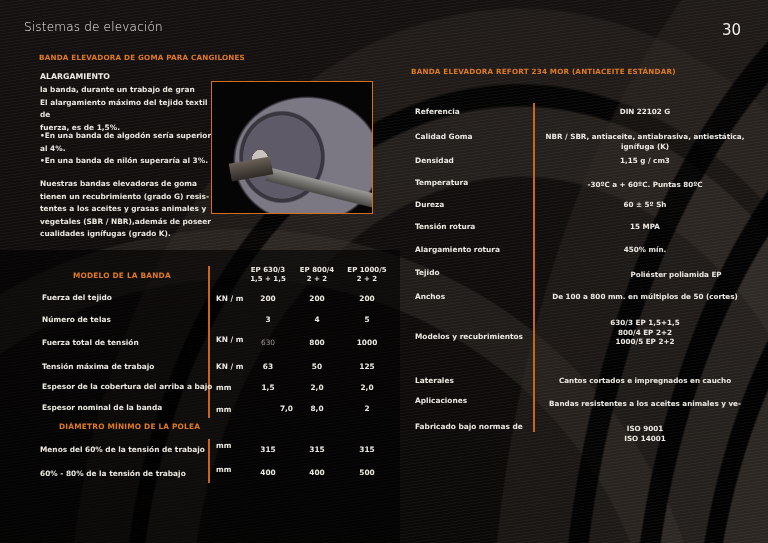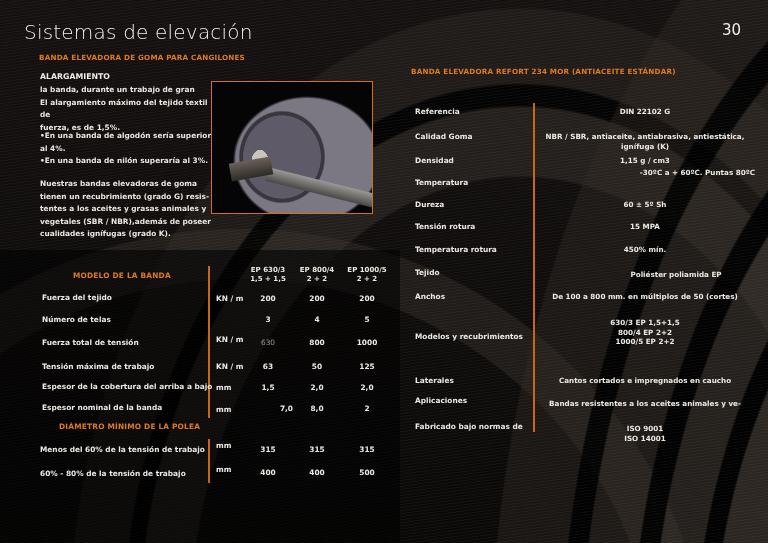--- a/index.html
+++ b/index.html
@@ -14,21 +14,21 @@
     background:
       repeating-linear-gradient(172deg, rgba(255,255,255,0.035) 0 1px, rgba(0,0,0,0) 1px 3px),
       radial-gradient(ellipse 520px 900px at 1010px 700px, rgba(0,0,0,0) 0 250px, rgba(70,62,54,0.55) 252px 300px, rgba(0,0,0,0.9) 302px 318px, rgba(60,54,48,0.5) 320px 360px, rgba(0,0,0,0.9) 362px 380px, rgba(52,46,40,0.45) 382px 430px, rgba(0,0,0,0.85) 432px 450px, rgba(48,42,36,0.4) 452px 520px, rgba(0,0,0,0) 522px),
       radial-gradient(ellipse 500px 700px at 520px 640px, rgba(0,0,0,0) 0 330px, rgba(58,52,46,0.45) 332px 380px, rgba(0,0,0,0.8) 382px 396px, rgba(55,48,42,0.35) 398px 450px, rgba(0,0,0,0) 452px),
       radial-gradient(ellipse 600px 600px at 240px 700px, rgba(0,0,0,0) 0 420px, rgba(58,52,46,0.4) 422px 470px, rgba(0,0,0,0) 472px),
       linear-gradient(180deg, #141110 0%, #0b0908 100%);
   }
   .shade { position:absolute; left:0; top:250px; width:400px; height:293px; background:rgba(0,0,0,0.55); z-index:1; }
   .layer { position:absolute; inset:0; z-index:2; }
   .abs { position:absolute; }
-  .title { left:24px; top:20px; font-size:20px; font-weight:300; color:#f2efea; letter-spacing:0.2px; }
+  .title { left:24px; top:20px; font-size:12px; font-weight:300; color:#f2efea; letter-spacing:0.2px; }
   .pagenum { left:722px; top:21px; font-size:15px; color:#f2efea; }
   .orange { color:#e07a1f; font-weight:bold; font-size:7.2px; letter-spacing:0.2px; }
   .h-white { font-size:7.8px; font-weight:bold; color:#f0ece6; }
   .para { font-size:7.4px; line-height:12.6px; color:#eae6e0; font-weight:bold; }
   .photo {
     left:211px; top:81px; width:160px; height:131px;
     border:1.5px solid #d56f1e;
     background:
       radial-gradient(ellipse 14px 20px at 48px 80px, #c9c4bd 0 60%, #5b5650 62%, rgba(0,0,0,0) 70%),
       radial-gradient(ellipse 70px 75px at 70px 75px, #5f5a68 0 55%, #3a3640 56% 60%, rgba(0,0,0,0) 62%),
@@ -163,35 +163,35 @@
     <div>NBR / SBR, antiaceite, antiabrasiva, antiestática,</div>
     <div>ignífuga (K)</div>
   </div>
 
   <div class="rlabel" style="top:156px;">Densidad</div>
   <div class="rval" style="top:156px;">
       <div>1,15 g / cm3</div>
     </div>
 
   <div class="rlabel" style="top:178px;">Temperatura</div>
-  <div class="rval" style="top:168px;text-align:right;">
+  <div class="rval" style="top:180px;">
       <div>-30ºC a + 60ºC. Puntas 80ºC</div>
     </div>
 
   <div class="rlabel" style="top:200px;">Dureza</div>
   <div class="rval" style="top:200px;">
       <div>60 ± 5º Sh</div>
     </div>
 
   <div class="rlabel" style="top:222px;">Tensión rotura</div>
   <div class="rval" style="top:222px;">
       <div>15 MPA</div>
     </div>
 
-  <div class="rlabel" style="top:245px;">Temperatura rotura</div>
+  <div class="rlabel" style="top:245px;">Alargamiento rotura</div>
   <div class="rval" style="top:245px;">
       <div>450% mín.</div>
     </div>
 
   <div class="rlabel" style="top:268px;">Tejido</div>
   <div class="rval" style="top:270px;padding-left:31px;">
       <div>Poliéster poliamida EP</div>
     </div>
 
   <div class="rlabel" style="top:292px;">Anchos</div>

